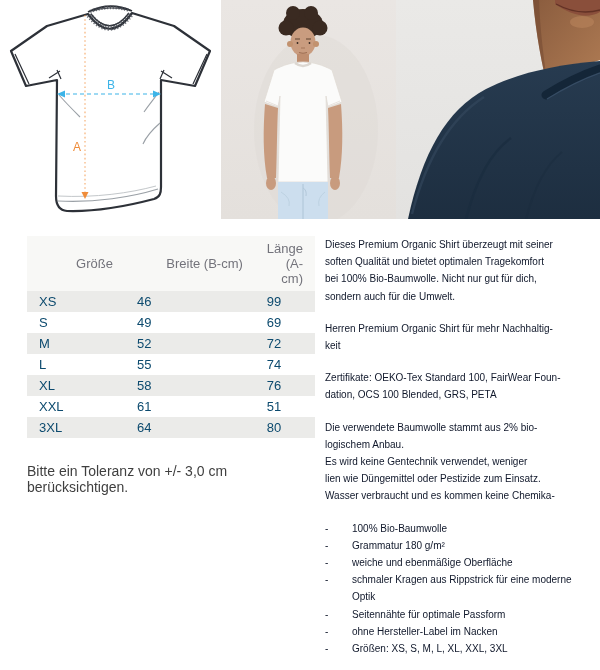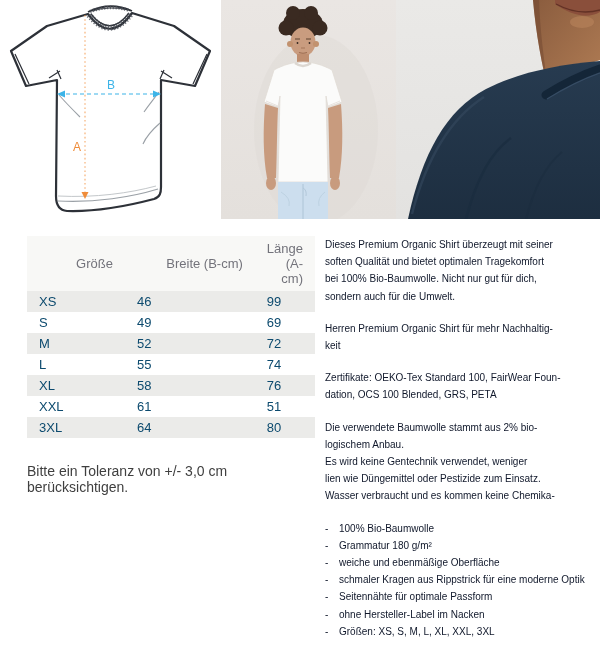--- a/index.html
+++ b/index.html
@@ -27,21 +27,21 @@
   table.size-table tbody tr:nth-of-type(odd){background:#ebebe9;}
   table.size-table tbody tr:nth-of-type(even){background:#ffffff;}
 
   .note{margin-top:25px;font-size:14px;color:#3f3f3f;}
 
   .para{margin:0 0 15px 0;}
   .para .line{white-space:nowrap;}
   .bullets{margin-top:2px;}
   .bullet{display:flex;}
   .bullet .dash{width:14px;flex:0 0 14px;}
-  .bullet .btxt{flex:1;}
+  .bullet .btxt{flex:1;margin-left:13px;}
 </style>
 </head>
 <body>
 
 <div class="sheet">
 
   <div class="top">
 
     <div class="panel panel-diagram">
       <svg width="221" height="219" viewBox="0 0 221 219">

